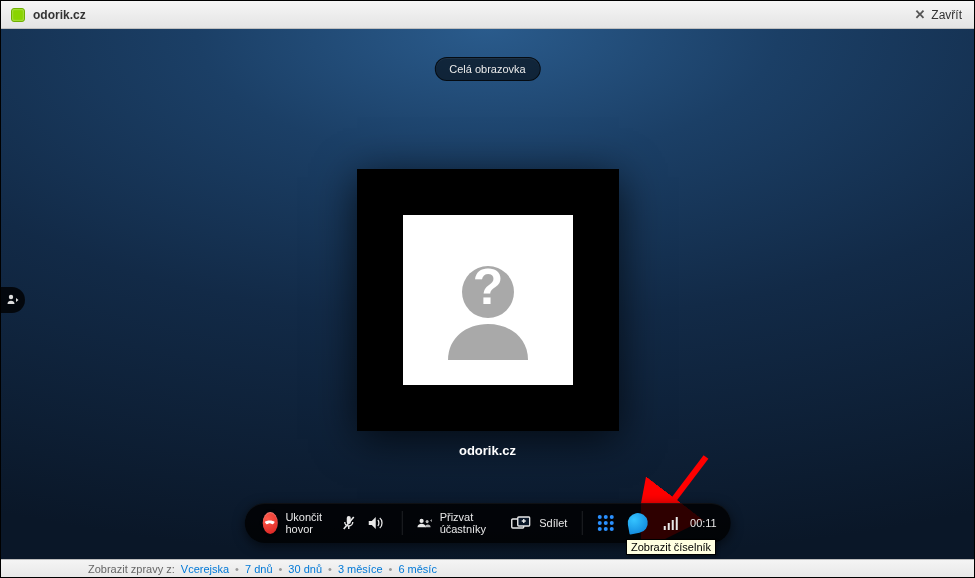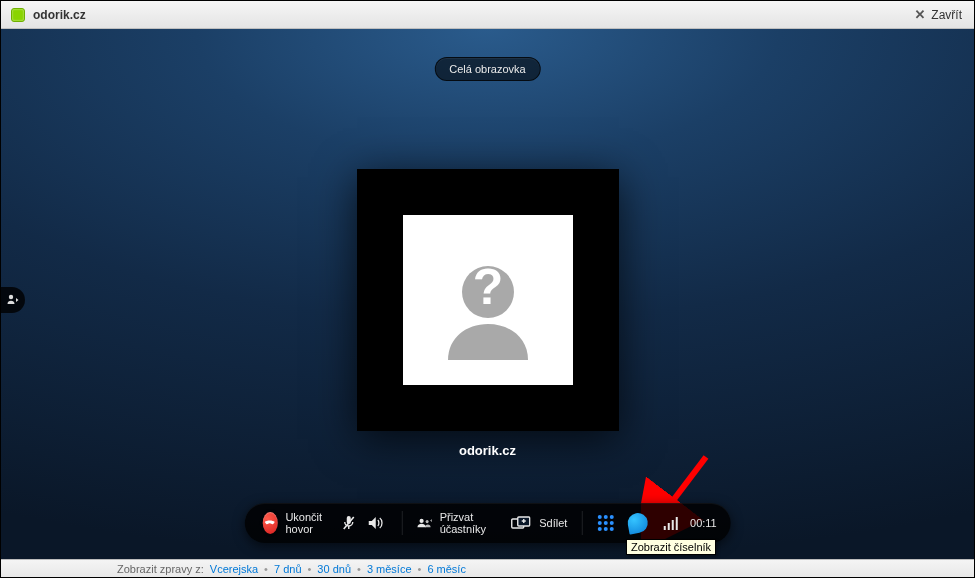--- a/index.html
+++ b/index.html
@@ -170,21 +170,21 @@
     box-shadow: 2px 2px 3px rgba(0,0,0,.3);
   }
   
   .bottom-strip {
     position:absolute;
     left:0; right:0; bottom:0;
     height:18px;
     background: linear-gradient(to bottom, #f4f4f4, #e8e8e8);
     border-top: 1px solid #bcbcbc;
     display:flex; align-items:center;
-    padding-left: 116px;
+    padding-left: 87px;
     gap: 6px;
     font-size: 11px;
     color:#666;
     overflow:hidden;
   }
   .bottom-strip .link { color:#0078d7; cursor:pointer; }
   .bottom-strip .dot { color:#999; }
 </style>
 </head>
 <body>

